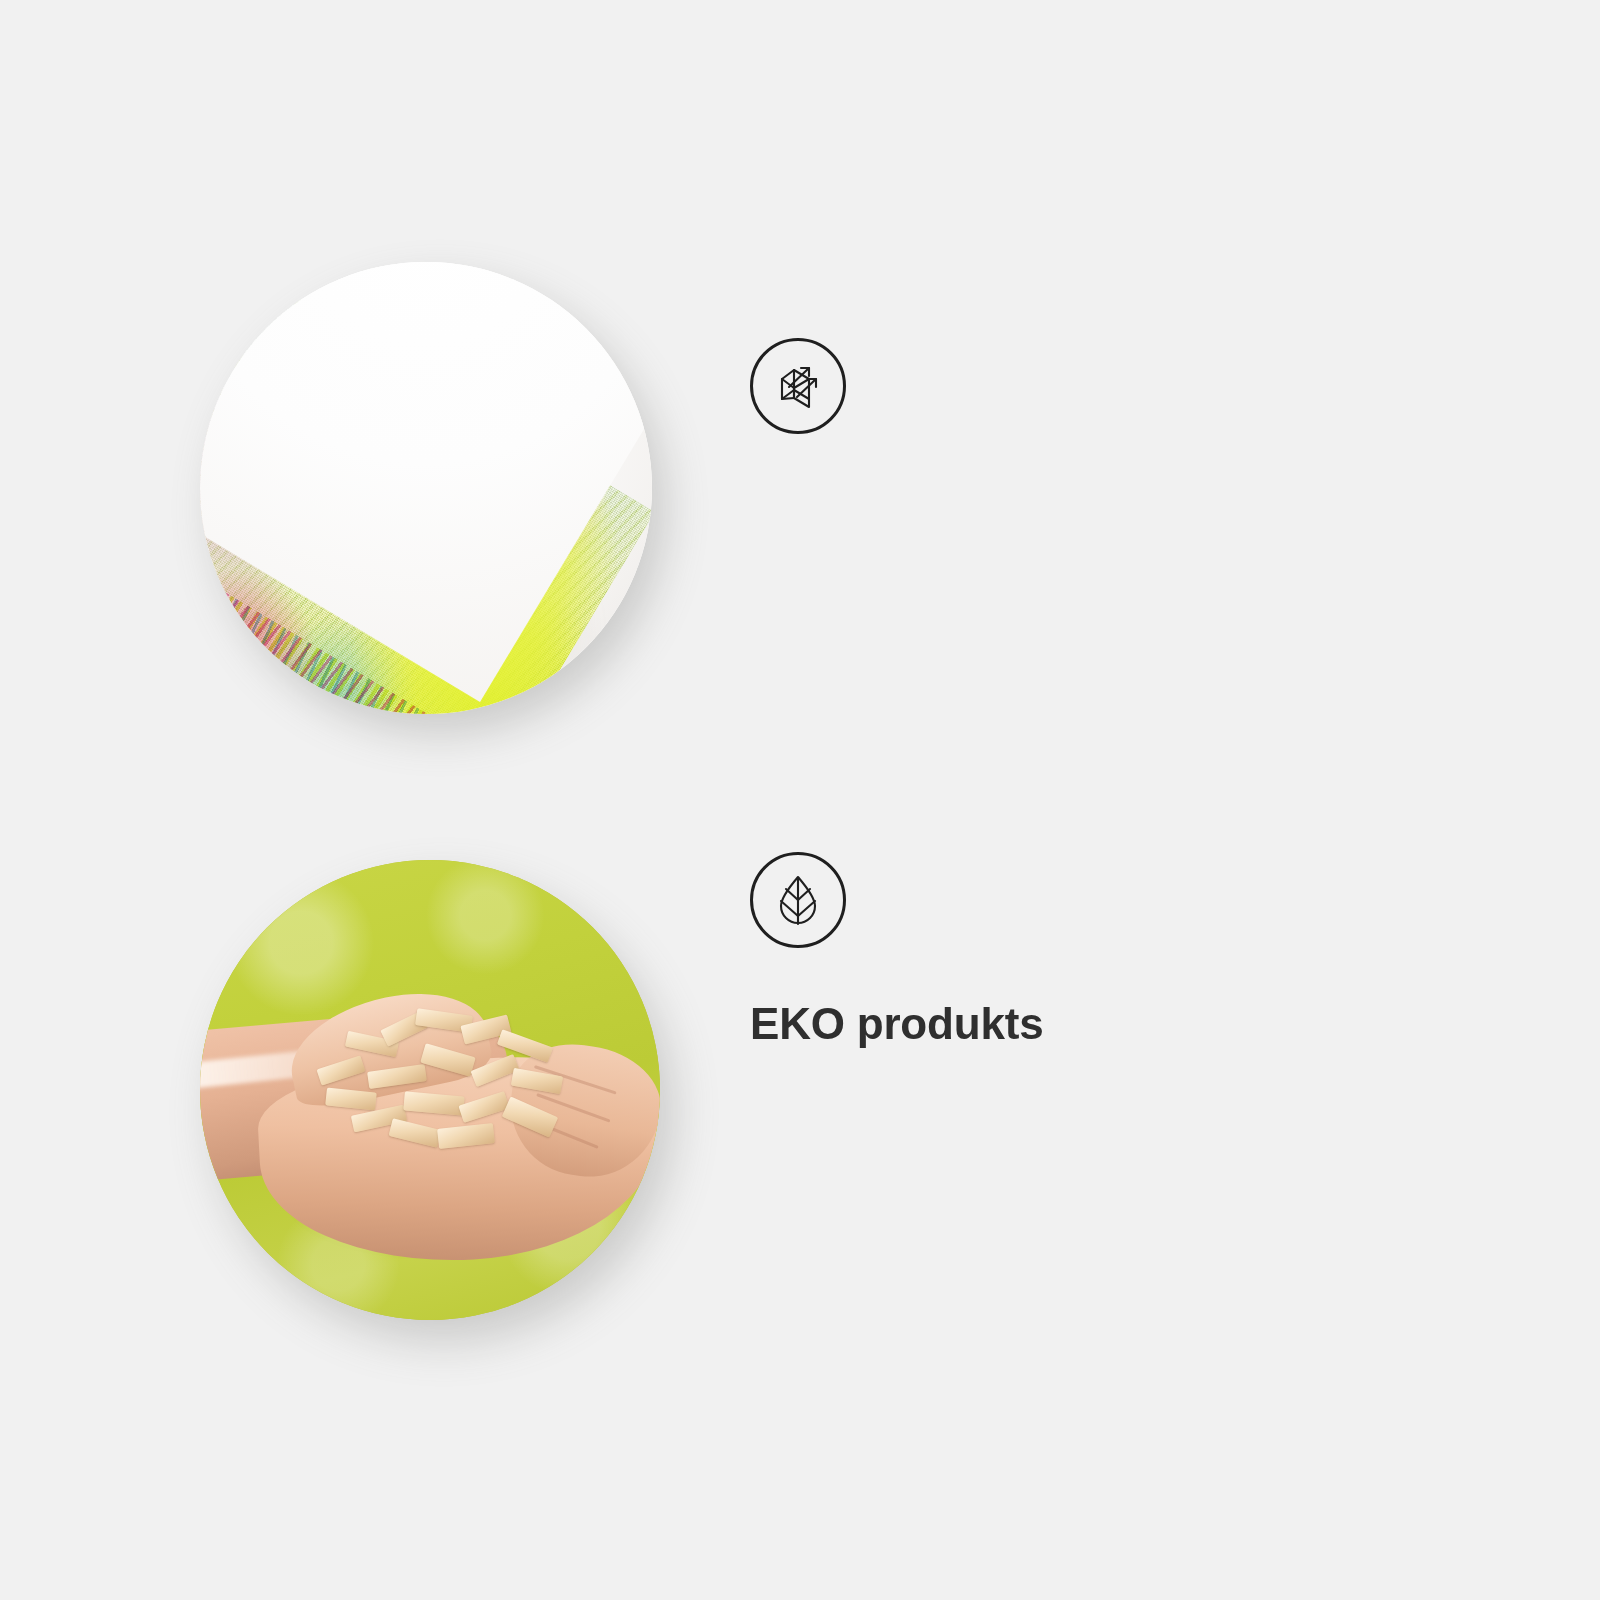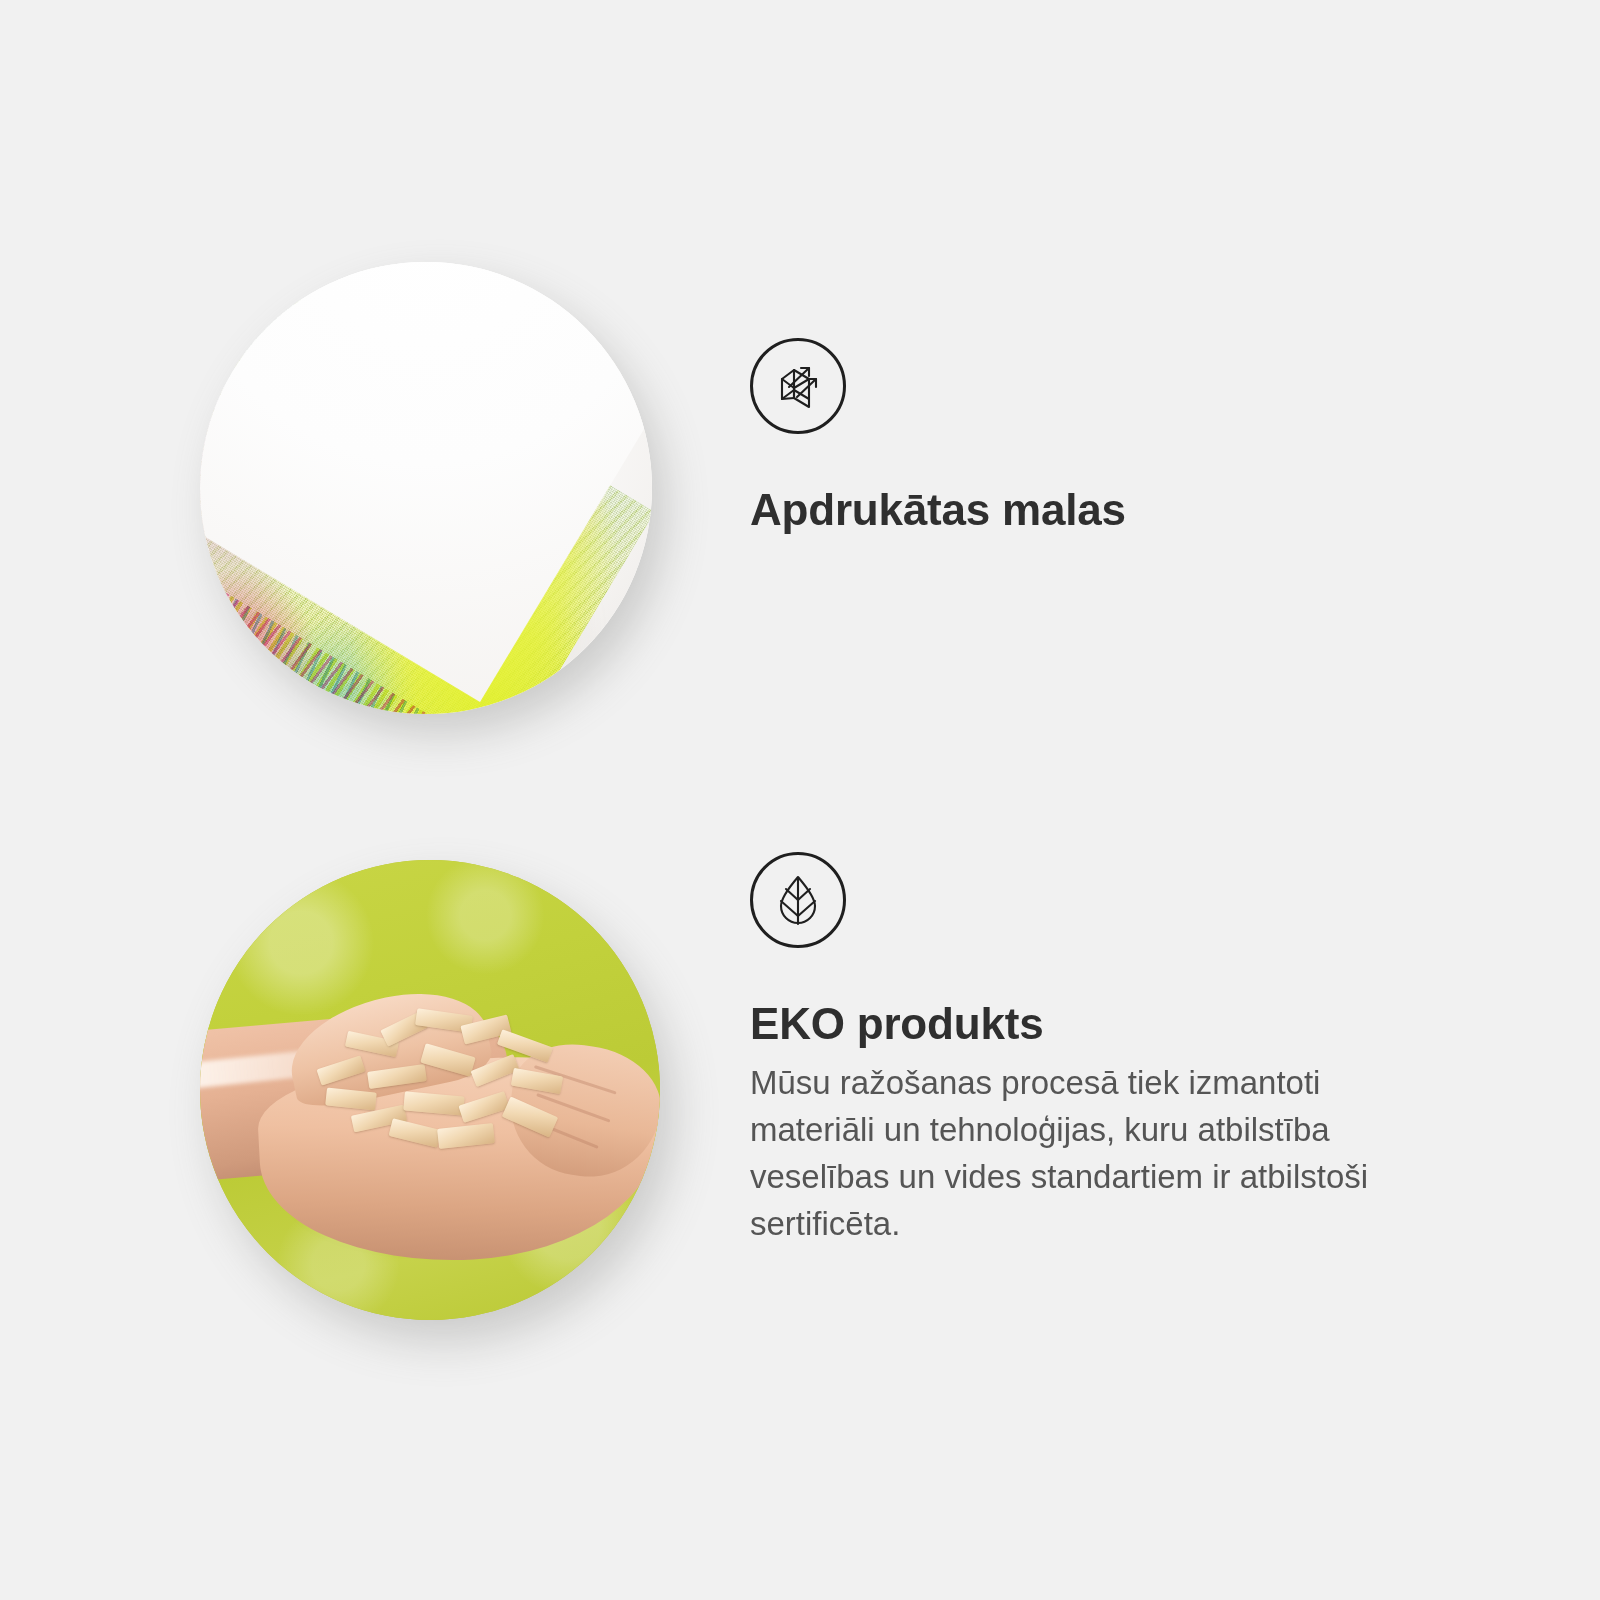--- a/index.html
+++ b/index.html
@@ -292,21 +292,20 @@
           <path d="M25 13 L40 22 L40 42"></path>
           <path d="M13 22 L25 31 L40 22"></path>
           <path d="M25 31 L25 41"></path>
 
           <path d="M20 30 L40 11"></path>
           <path d="M32 11 L40 11 L40 19"></path>
           <path d="M28 40 L47 22"></path>
           <path d="M39 22 L47 22 L47 30"></path>
         </svg>
       </div>
-      <h2 class="ftitle">Apdrukātas malas</h2>
     </div>
   </section>
 
   <section class="feature feature-2 f2">
 
     <div class="media media-2">
       <div class="eco-scene">
         <div class="eco-arm"></div>
         <div class="eco-arm-hi"></div>
         <div class="eco-shadow-soft"></div>
@@ -344,17 +343,16 @@
         <svg width="56" height="56" viewBox="0 0 56 56" fill="none" stroke="#1f1f1f" stroke-width="2.1" stroke-linecap="round" stroke-linejoin="round">
           <path d="M28 5 C40 19 45 28 45 34 A17 17 0 0 1 11 34 C11 28 16 19 28 5 Z"></path>
           <path d="M28 7 L28 52"></path>
           <path d="M28 28 L40 17"></path>
           <path d="M28 28 L16 17"></path>
           <path d="M28 44 L45 29"></path>
           <path d="M28 44 L11 29"></path>
         </svg>
       </div>
       <h2 class="ftitle">EKO produkts</h2>
-      <p class="fdesc">Mūsu ražošanas procesā tiek izmantoti materiāli un tehnoloģijas, kuru atbilstība veselības un vides standartiem ir atbilstoši sertificēta.</p>
     </div>
   </section>
 
 </div>
 
 </body></html>

